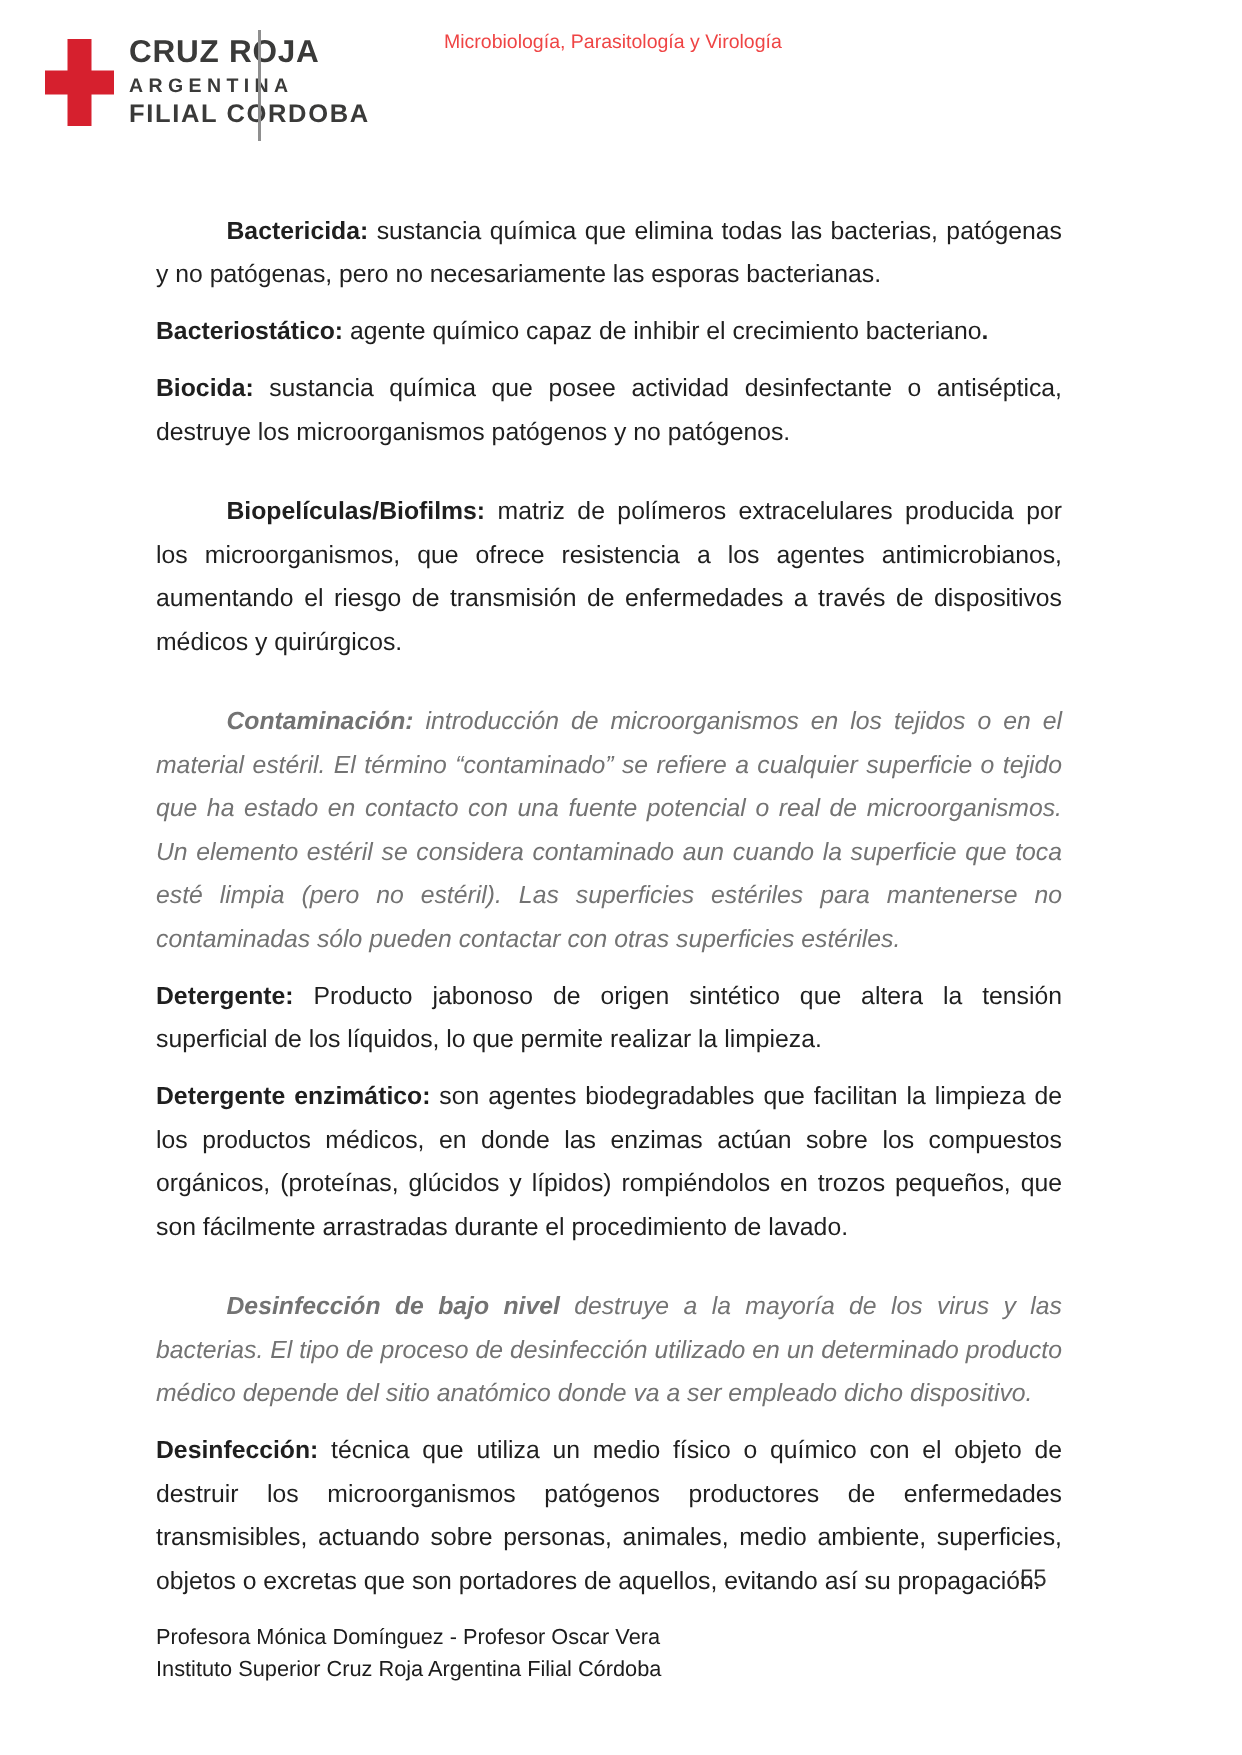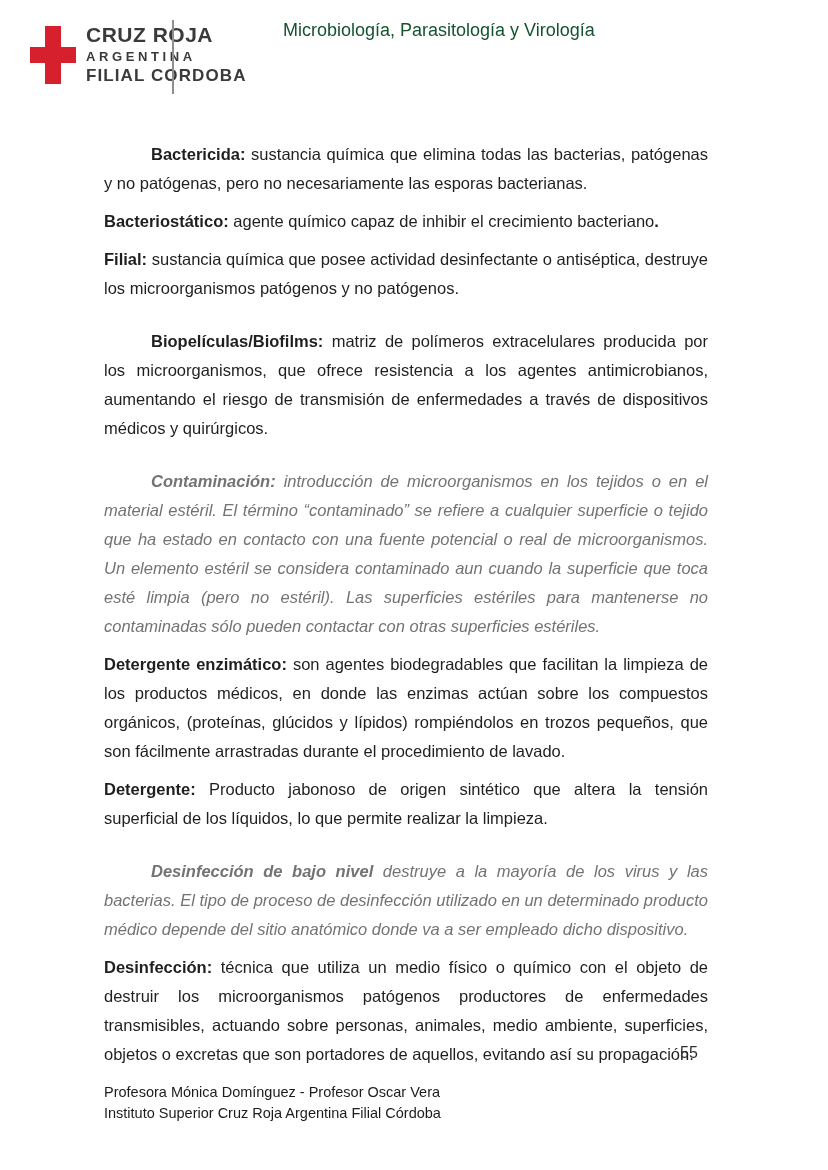--- a/index.html
+++ b/index.html
@@ -14,22 +14,22 @@
   
   .logo { position:absolute; left:30px; top:24px; display:flex; }
   .cross-wrap { width:46px; height:62px; display:flex; align-items:center; justify-content:center; }
   .logo-text { margin-left:10px; color:#3a3a39; line-height:1; white-space:nowrap; }
   .logo-line1 { font-size:21px; font-weight:700; letter-spacing:0.5px; }
   .logo-line2 { font-size:13px; font-weight:600; letter-spacing:3.6px; margin-top:5px; }
   .logo-line3 { font-size:17px; font-weight:600; letter-spacing:1.1px; margin-top:4px; }
   .logo-divider { position:absolute; left:172px; top:20px; width:2px; height:74px; background:#8f8f8f; }
 
   .doc-title {
-    position:absolute; left:283px; top:20px;
-    font-size:18px; color:#14532d; white-space:nowrap;
+    position:absolute; left:296px; top:20px;
+    font-size:13px; color:#ef4444; white-space:nowrap;
   }
 
   
   .body-block {
     position:absolute; left:104px; top:116px; width:604px;
     font-size:16.5px; line-height:29px; color:#1f1f1f;
   }
   .para { text-align:justify; margin:0 0 9px 0; }
   .para.indent { text-indent:47px;margin-top:24px; }
   .para .term { font-weight:bold; }
@@ -64,29 +64,29 @@
   <div class="logo-divider"></div>
 
   <div class="doc-title">Microbiología, Parasitología y Virología</div>
 
   <div class="body-block">
 
     <p class="para indent"><span class="term">Bactericida:</span><span> sustancia química que elimina todas las bacterias, patógenas y no patógenas, pero no necesariamente las esporas bacterianas.</span></p>
 
     <p class="para"><span class="term">Bacteriostático:</span><span> agente químico capaz de inhibir el crecimiento bacteriano</span><span class="suffix">.</span></p>
 
-    <p class="para"><span class="term">Filial:</span><span> sustancia química que posee actividad desinfectante o antiséptica, destruye los microorganismos patógenos y no patógenos.</span></p>
+    <p class="para"><span class="term">Biocida:</span><span> sustancia química que posee actividad desinfectante o antiséptica, destruye los microorganismos patógenos y no patógenos.</span></p>
 
     <p class="para indent"><span class="term">Biopelículas/Biofilms:</span><span> matriz de polímeros extracelulares producida por los microorganismos, que ofrece resistencia a los agentes antimicrobianos, aumentando el riesgo de transmisión de enfermedades a través de dispositivos médicos y quirúrgicos.</span></p>
 
     <p class="para indent accent"><span class="term">Contaminación:</span><span> introducción de microorganismos en los tejidos o en el material estéril. El término “contaminado” se refiere a cualquier superficie o tejido que ha estado en contacto con una fuente potencial o real de microorganismos. Un elemento estéril se considera contaminado aun cuando la superficie que toca esté limpia (pero no estéril). Las superficies estériles para mantenerse no contaminadas sólo pueden contactar con otras superficies estériles.</span></p>
 
+    <p class="para"><span class="term">Detergente:</span><span> Producto jabonoso de origen sintético que altera la tensión superficial de los líquidos, lo que permite realizar la limpieza.</span></p>
+
     <p class="para"><span class="term">Detergente enzimático:</span><span> son agentes biodegradables que facilitan la limpieza de los productos médicos, en donde las enzimas actúan sobre los compuestos orgánicos, (proteínas, glúcidos y lípidos) rompiéndolos en trozos pequeños, que son fácilmente arrastradas durante el procedimiento de lavado.</span></p>
-
-    <p class="para"><span class="term">Detergente:</span><span> Producto jabonoso de origen sintético que altera la tensión superficial de los líquidos, lo que permite realizar la limpieza.</span></p>
 
     <p class="para indent accent"><span class="term">Desinfección de bajo nivel</span><span> destruye a la mayoría de los virus y las bacterias. El tipo de proceso de desinfección utilizado en un determinado producto médico depende del sitio anatómico donde va a ser empleado dicho dispositivo.</span></p>
 
     <p class="para"><span class="term">Desinfección:</span><span> técnica que utiliza un medio físico o químico con el objeto de destruir los microorganismos patógenos productores de enfermedades transmisibles, actuando sobre personas, animales, medio ambiente, superficies, objetos o excretas que son portadores de aquellos, evitando así su propagación.</span></p>
 
   </div>
 
   <div class="page-number">55</div>
   <div class="footer">
     <div>Profesora Mónica Domínguez - Profesor Oscar Vera</div>

